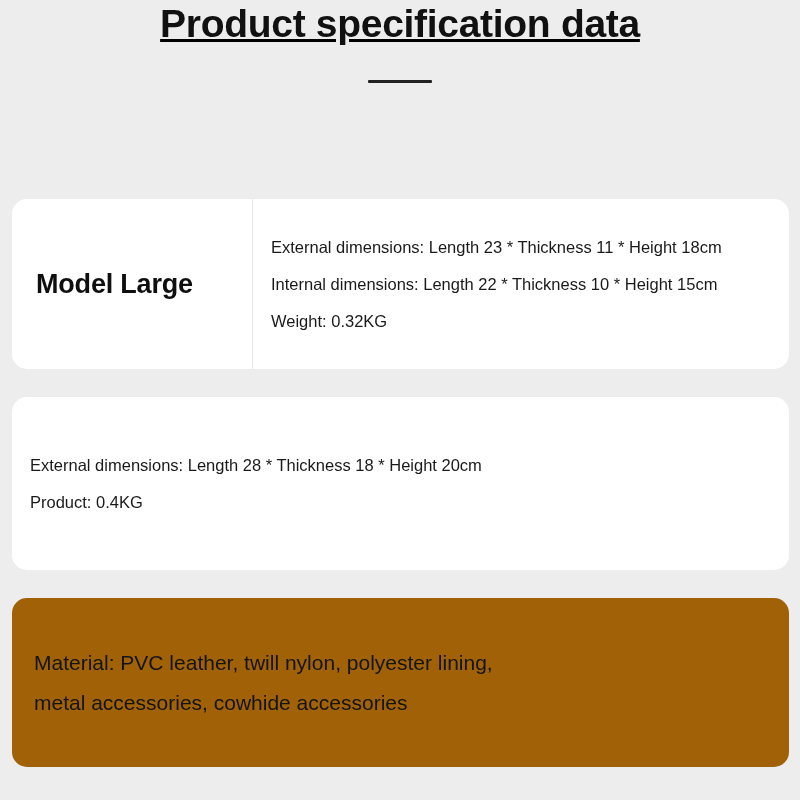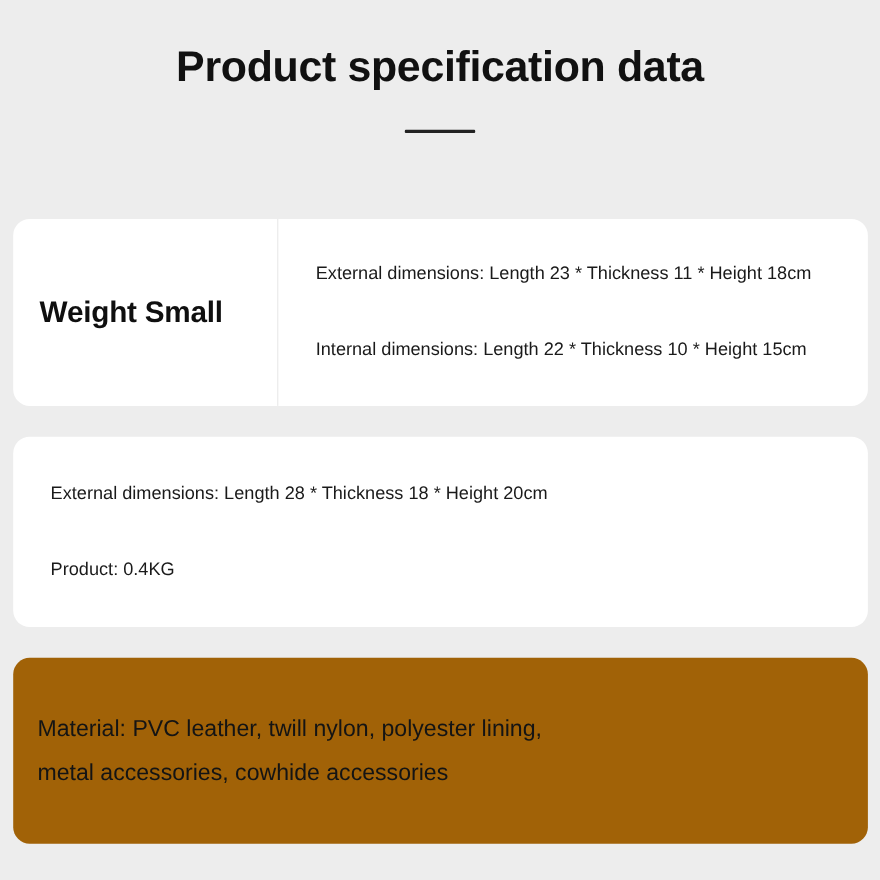--- a/index.html
+++ b/index.html
@@ -12,22 +12,22 @@
     background: #ededed;
     font-family: "Liberation Sans", sans-serif;
     overflow: hidden;
     position: relative;
     -webkit-font-smoothing: antialiased;
   }
 
   
   .page-header {
     width: 100%;
-    padding-top: 38px;
     text-align: center;
+    text-decoration: underline;
   }
   .page-title {
     margin: 0;
     font-size: 39px;
     line-height: 48px;
     font-weight: bold;
     color: #111111;
     letter-spacing: -0.3px;
   }
   .title-rule-wrap {
@@ -84,21 +84,21 @@
     flex: 1 1 auto;
     display: flex;
     flex-direction: column;
     justify-content: center;
     padding: 0 12px 0 18px;
   }
   .detail-line {
     font-size: 16.5px;
     line-height: 21px;
     color: #1a1a1a;
-    margin: 16px;
+    margin: 0;
     padding: 8px 0;
     white-space: nowrap;
   }
 
   
   .material-card {
     background: #a16207;
     border-radius: 15px;
     height: 169px;
     display: flex;
@@ -121,25 +121,26 @@
   <h1 class="page-title">Product specification data</h1>
   <div class="title-rule-wrap">
     <div class="title-rule"></div>
   </div>
 </div>
 
 <div class="card-stack">
 
   <div class="spec-card model-card">
     <div class="model-name-cell">
-      <span class="model-name">Weight Small</span>
+      <span class="model-name">Model Large</span>
     </div>
     <div class="model-detail-cell">
       <p class="detail-line">External dimensions: Length 23 * Thickness 11 * Height 18cm</p>
       <p class="detail-line">Internal dimensions: Length 22 * Thickness 10 * Height 15cm</p>
+      <p class="detail-line">Weight: 0.32KG</p>
     </div>
   </div>
 
   <div class="spec-card model-card">
     <div class="model-detail-cell">
       <p class="detail-line">External dimensions: Length 28 * Thickness 18 * Height 20cm</p>
       <p class="detail-line">Product: 0.4KG</p>
     </div>
   </div>
 

